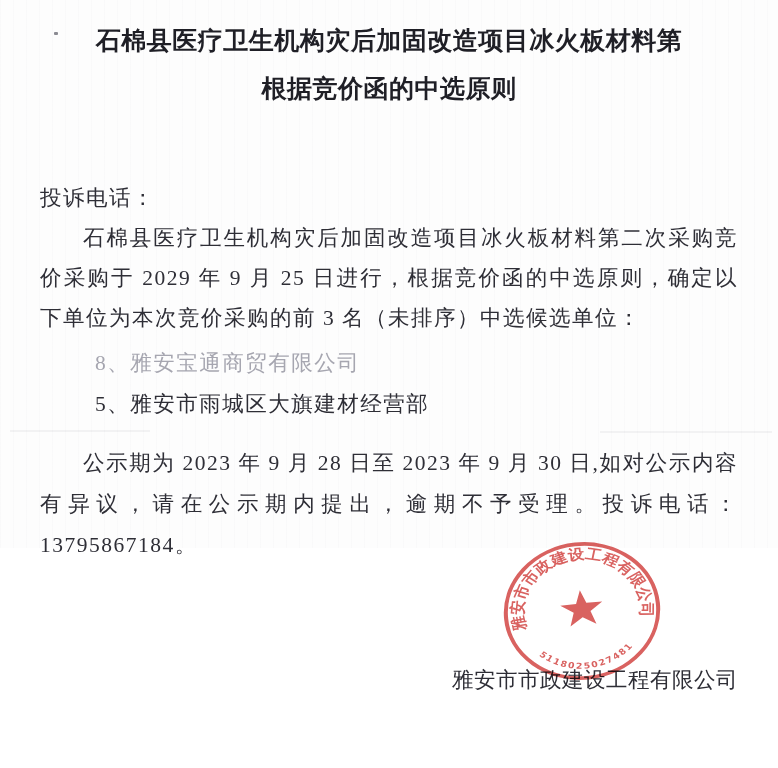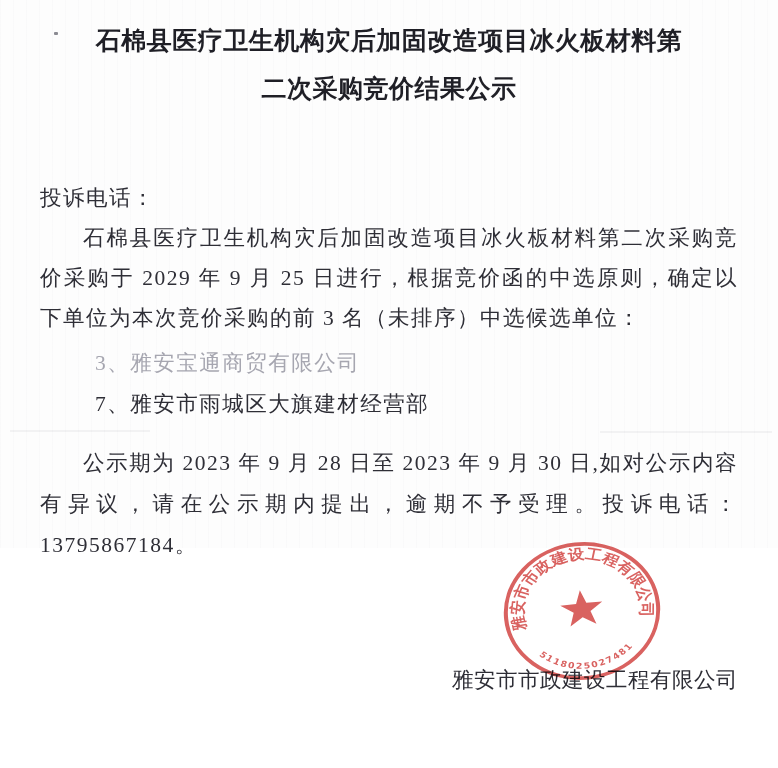--- a/index.html
+++ b/index.html
@@ -88,31 +88,31 @@
     pointer-events: none;
   }
 </style>
 </head>
 <body>
 
 <div class="page">
 
   <div class="title">
     <div class="title-line">石棉县医疗卫生机构灾后加固改造项目冰火板材料第</div>
-    <div class="title-line">二次采购竞价结果公示</div>
+    <div class="title-line">根据竞价函的中选原则</div>
   </div>
 
   <div class="body-block">
     <p class="salutation">投诉电话：</p>
 
     <p class="para">石棉县医疗卫生机构灾后加固改造项目冰火板材料第二次采购竞价采购于 2029 年 9 月 25 日进行，根据竞价函的中选原则，确定以下单位为本次竞价采购的前 3 名（未排序）中选候选单位：</p>
 
     <div class="candidate-list">
-      <div class="candidate-item faded">3、雅安宝通商贸有限公司</div>
-      <div class="candidate-item">7、雅安市雨城区大旗建材经营部</div>
+      <div class="candidate-item faded">8、雅安宝通商贸有限公司</div>
+      <div class="candidate-item">5、雅安市雨城区大旗建材经营部</div>
     </div>
 
     <p class="para para2">公示期为 2023 年 9 月 28 日至 2023 年 9 月 30 日,如对公示内容有异议，请在公示期内提出，逾期不予受理。投诉电话：13795867184。</p>
 
     <div class="signature">
       <div class="signature-company">雅安市市政建设工程有限公司</div>
       
     </div>
   </div>
 

